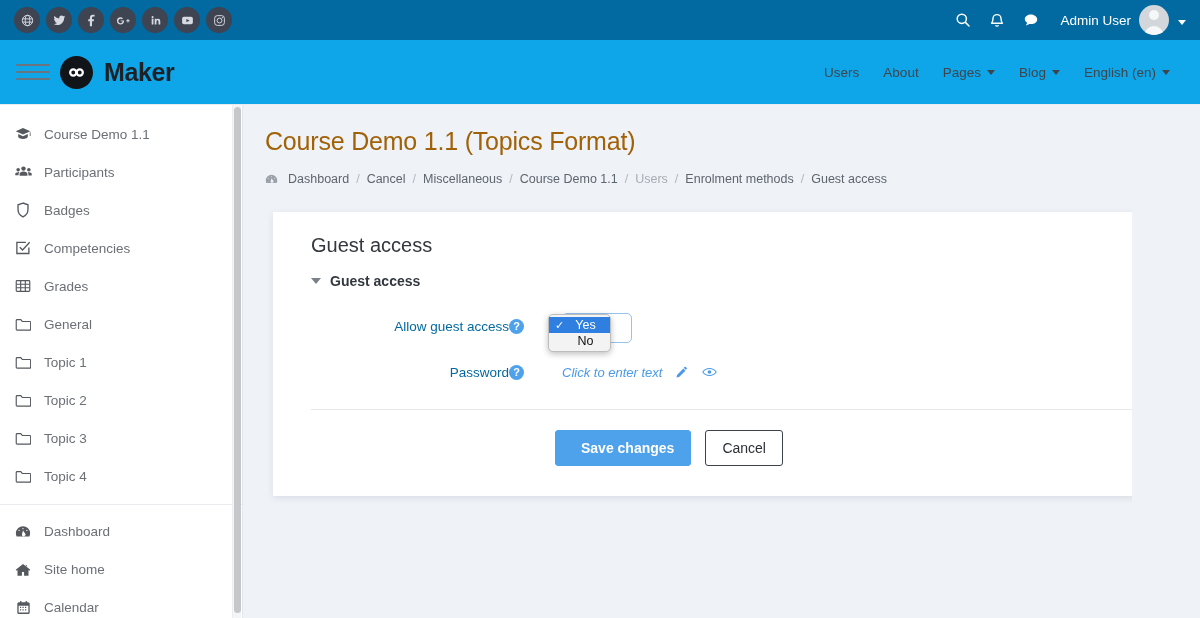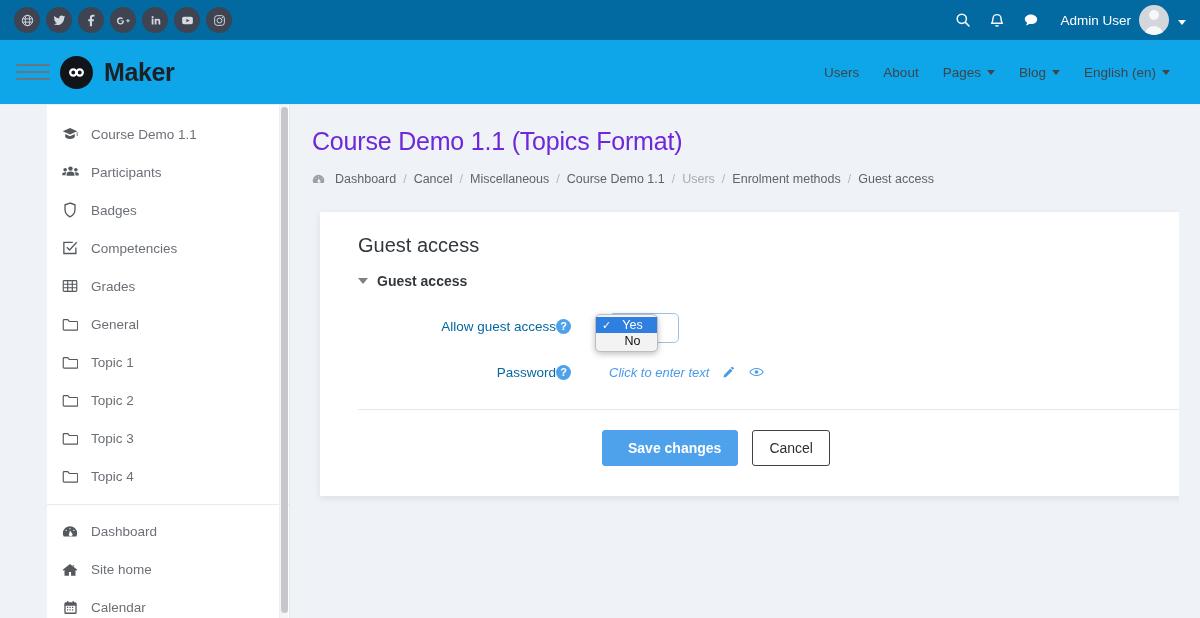--- a/index.html
+++ b/index.html
@@ -85,21 +85,21 @@
   .brand-text { font-size: 25px; font-weight: bold; color: #1d2125; letter-spacing: -0.4px; }
   .nav-links { margin-left: auto; display: flex; align-items: center; gap: 0; }
   .nav-link {
     font-size: 13.5px; color: #3f454b; padding: 6px 12px;
     display: flex; align-items: center; gap: 6px; cursor: pointer;
     white-space: nowrap;
   }
   .nav-link .caret-down { border-top-color: #3f454b; }
 
   
-  .layout { display: flex; width: 1132px; height: 513px; margin-left: 47px; }
+  .layout { display: flex; width: 1132px; height: 513px; }
 
   
   .sidebar {
     width: 243px; height: 513px; background: #fff;
     border-right: 1px solid #e4e7eb;
     position: relative;
     overflow: hidden;
     padding-top: 10px;
     flex: 0 0 243px;
   }
@@ -123,21 +123,21 @@
     position: absolute; top: 2px; left: 1px; width: 7px; height: 506px;
     background: #c5c7ca; border-radius: 4px;
   }
 
   
   .main {
     flex: 1; height: 513px; background: #eff2f7;
     padding: 22px 24px 0 22px; overflow: hidden;
   }
   .page-title {
-    font-size: 25px; color: #6d28d9; font-weight: normal;
+    font-size: 25px; color: #a16207; font-weight: normal;
     margin: 0 0 16px 0; letter-spacing: -0.2px;
   }
   .breadcrumb {
     display: flex; align-items: center; gap: 7px;
     font-size: 12.5px; color: #5d656d; margin-bottom: 26px;
   }
   .bc-icon { color: #9aa1a8; margin-right: 3px; display: flex; align-items: center; }
   .bc-item { cursor: pointer; white-space: nowrap; }
   .bc-item.muted { color: #a7adb3; cursor: default; }
   .bc-sep { color: #b3b9bf; }

